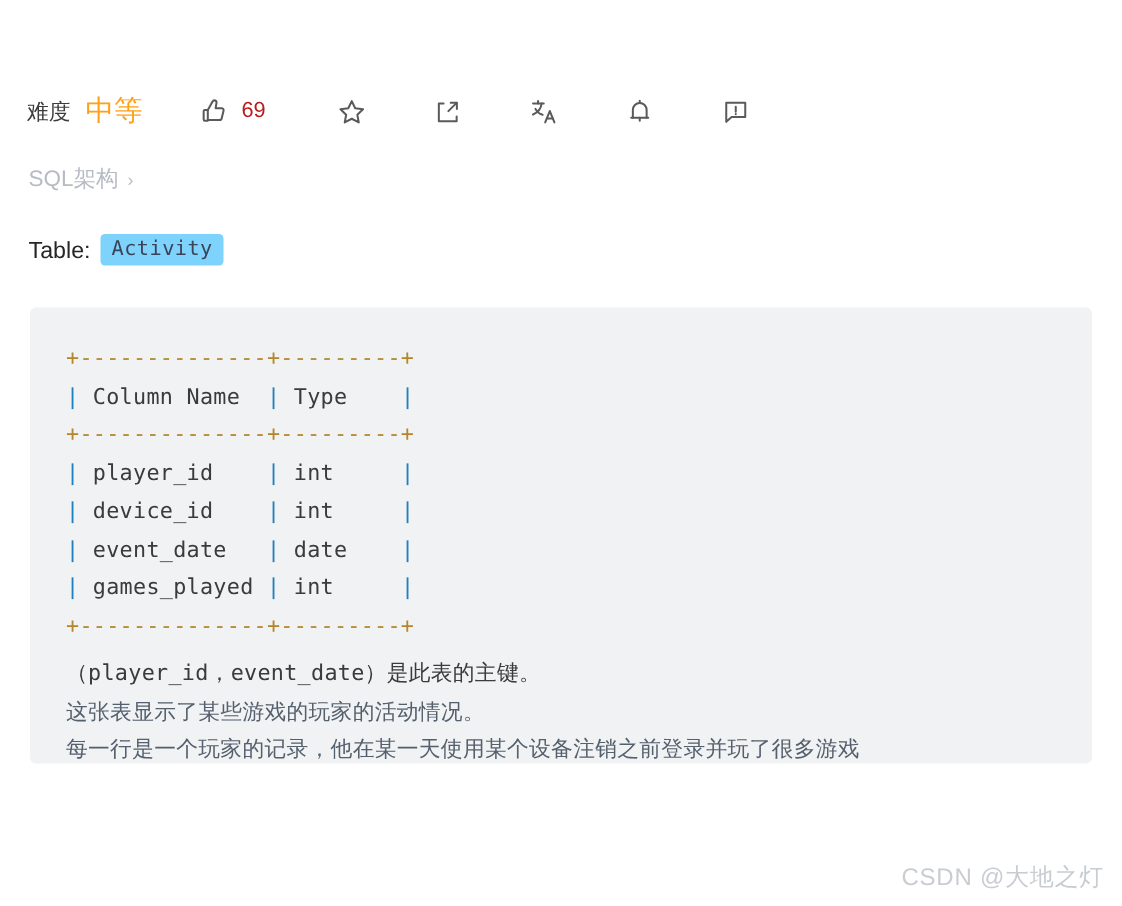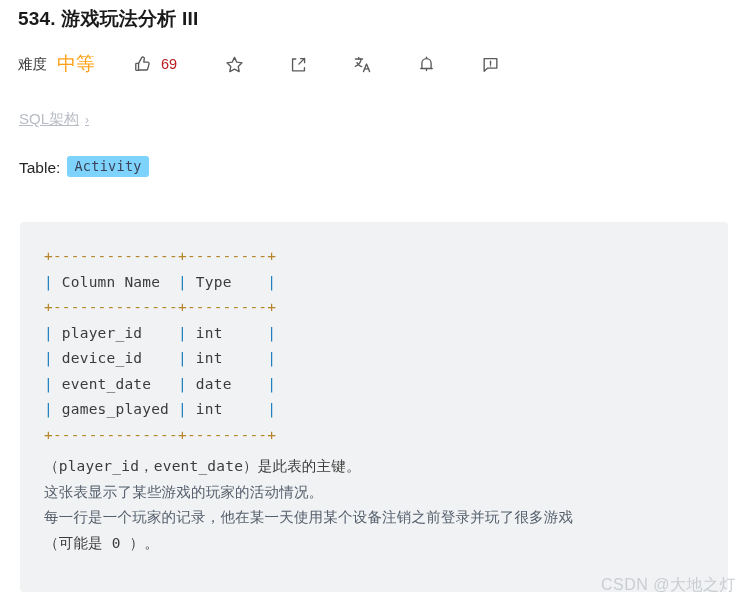--- a/index.html
+++ b/index.html
@@ -31,21 +31,21 @@
     font-weight: bold;
     letter-spacing: 0.2px;
     color: #1a1a1a;
     white-space: nowrap;
   }
 
   
   .meta-row {
     position: absolute;
     left: 18px;
-    top: 50px;
+    top: 60px;
     height: 28px;
     display: flex;
     align-items: center;
     white-space: nowrap;
   }
   .meta-label {
     font-size: 14.5px;
     color: #3c3c3c;
   }
   .meta-difficulty {
@@ -80,21 +80,20 @@
   
   .breadcrumb {
     position: absolute;
     left: 19px;
     top: 110px;
     font-size: 15px;
     color: #b7bcc4;
     display: flex;
     align-items: center;
     cursor: pointer;
-    text-decoration: underline;
   }
   .breadcrumb .chev {
     margin-left: 6px;
     font-size: 12px;
     color: #b7bcc4;
   }
 
   
   .table-line {
     position: absolute;
@@ -113,23 +112,23 @@
     padding: 2px 7px 3px 7px;
     margin-left: 7px;
     color: #3c4257;
     letter-spacing: 0.3px;
   }
 
   
   .code-block {
     position: absolute;
     left: 20px;
-    top: 222px;
+    top: 205px;
     width: 708px;
-    height: 370px;
+    height: 304px;
     background: #f1f2f3;
     border-radius: 4px;
     box-sizing: border-box;
     padding: 22px 16px 0 24px;
     overflow: hidden;
   }
   .code-pre {
     margin: 0;
     font-family: "DejaVu Sans Mono", "Liberation Mono", monospace;
     font-size: 14.5px;
@@ -164,21 +163,20 @@
     color: #c9cdd2;
     letter-spacing: 0.5px;
     white-space: nowrap;
   }
 </style>
 </head>
 <body>
 
 <div class="page">
 
-  <div class="title">534. 游戏玩法分析 III</div>
 
   <div class="meta-row">
 
     <span class="meta-label">难度</span>
 
     <span class="meta-difficulty" style="color: rgb(255, 161, 22);">中等</span>
 
     <span class="icon-group">
 
       <span class="icon-btn">

